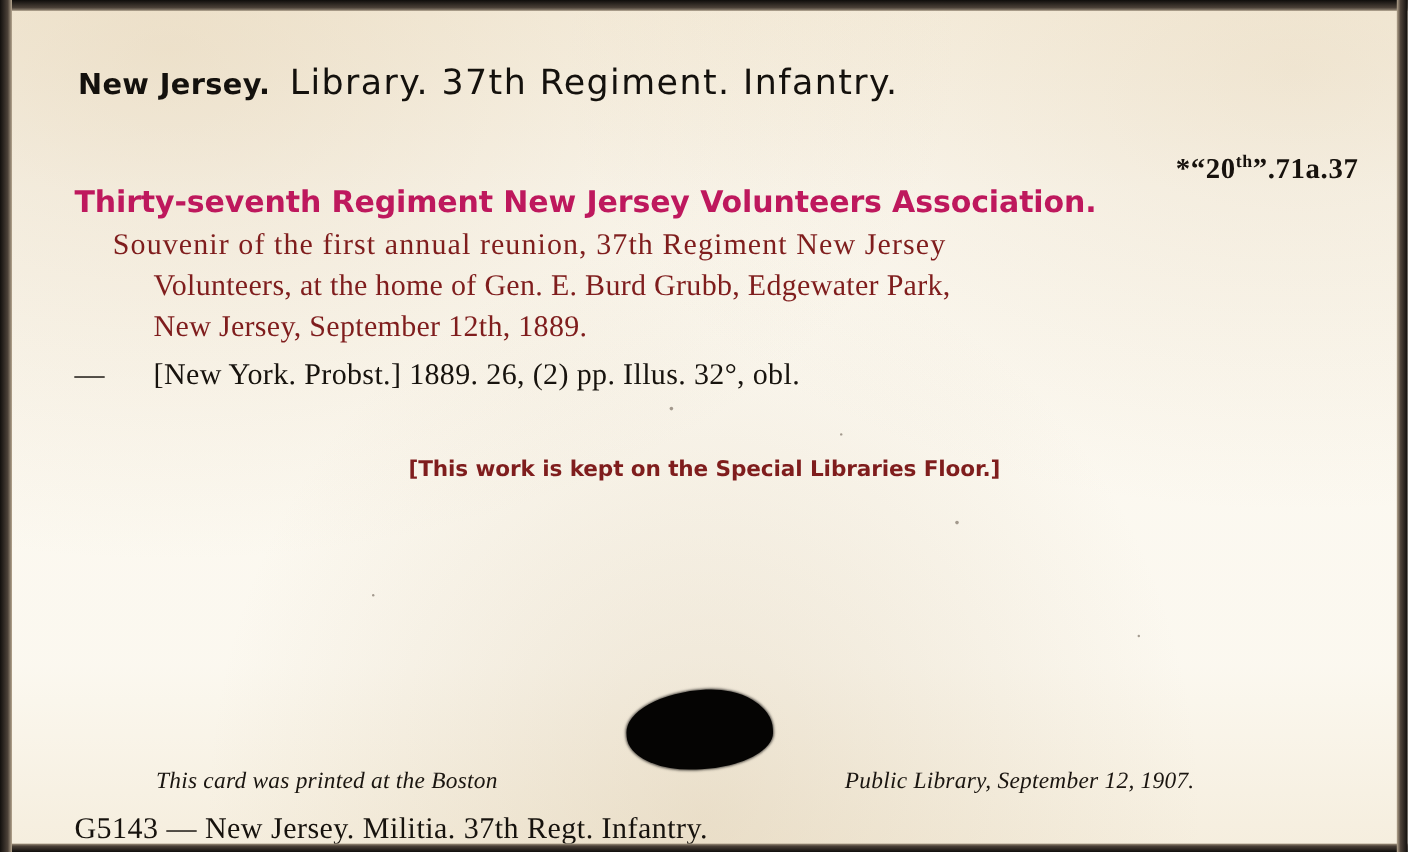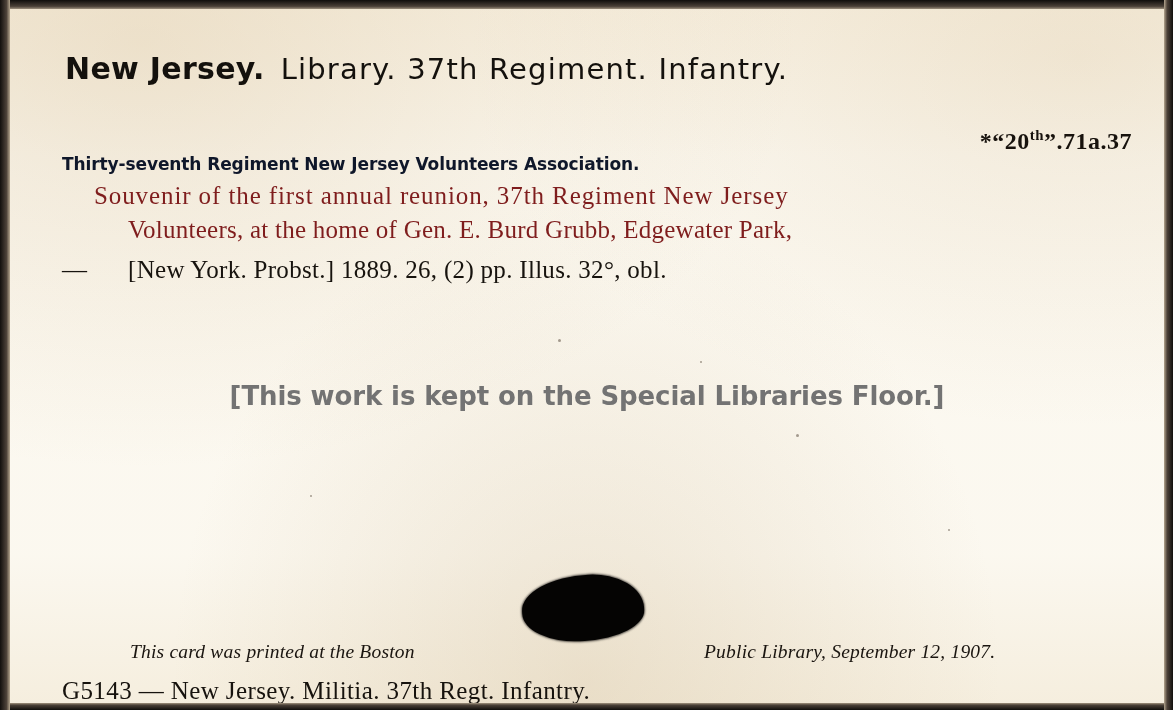--- a/index.html
+++ b/index.html
@@ -61,21 +61,21 @@
     left: 55px;
     top: 42px;
     font-family: "DejaVu Sans", sans-serif;
     font-size: 29px;
     letter-spacing: 0.3px;
     white-space: nowrap;
     color: #14110d;
   }
   .heading .h-strong {
     font-weight: bold;
-    font-size: 30px;
+    font-size: 24px;
   }
   .heading .h-rest {
     font-weight: normal;
     letter-spacing: 1.2px;
   }
   .heading .gap { display: inline-block; width: 16px; }
 
   
   .shelfmark {
     position: absolute;
@@ -93,23 +93,23 @@
   
   .body-block {
     position: absolute;
     left: 52px;
     top: 145px;
     right: 24px;
   }
   .line-author {
     font-family: "DejaVu Sans", sans-serif;
     font-weight: bold;
-    font-size: 17px;
+    font-size: 25px;
     letter-spacing: -0.1px;
-    color: #0f172a;
+    color: #be185d;
     white-space: nowrap;
   }
   .title-block {
     margin-top: 5px;
     font-family: "Liberation Serif", serif;
     font-size: 25px;
     line-height: 34px;
     color: #7f1d1d;
   }
   .title-l1 { margin-left: 32px; letter-spacing: 0.9px; }
@@ -133,23 +133,23 @@
 
   
   .special-note {
     position: absolute;
     left: 0;
     right: 0;
     top: 372px;
     text-align: center;
     font-family: "DejaVu Sans", sans-serif;
     font-weight: bold;
-    font-size: 26px;
+    font-size: 18px;
     letter-spacing: -0.1px;
-    color: #737373;
+    color: #7f1d1d;
   }
 
   
   .blot {
     position: absolute;
     left: 512px;
     top: 566px;
     width: 122px;
     height: 66px;
     background: #050403;
@@ -227,20 +227,21 @@
     <div class="shelfmark">
       <span>*“20</span><sup>th</sup><span>”.71a.37</span>
     </div>
 
     <div class="body-block">
       <div class="line-author">Thirty-seventh Regiment New Jersey Volunteers Association.</div>
 
       <div class="title-block">
         <div class="title-l1">Souvenir of the first annual reunion, 37th Regiment New Jersey</div>
         <div class="title-l2">Volunteers, at the home of Gen. E. Burd Grubb, Edgewater Park,</div>
+        <div class="title-l3">New Jersey, September 12th, 1889.</div>
       </div>
 
       <div class="imprint-line">
         <span class="imprint-dash">—</span>
         <span class="imprint-text">[New York.  Probst.]  1889.  26, (2) pp.  Illus.  32°, obl.</span>
       </div>
     </div>
 
     <div class="special-note">[This work is kept on the Special Libraries Floor.]</div>
 

